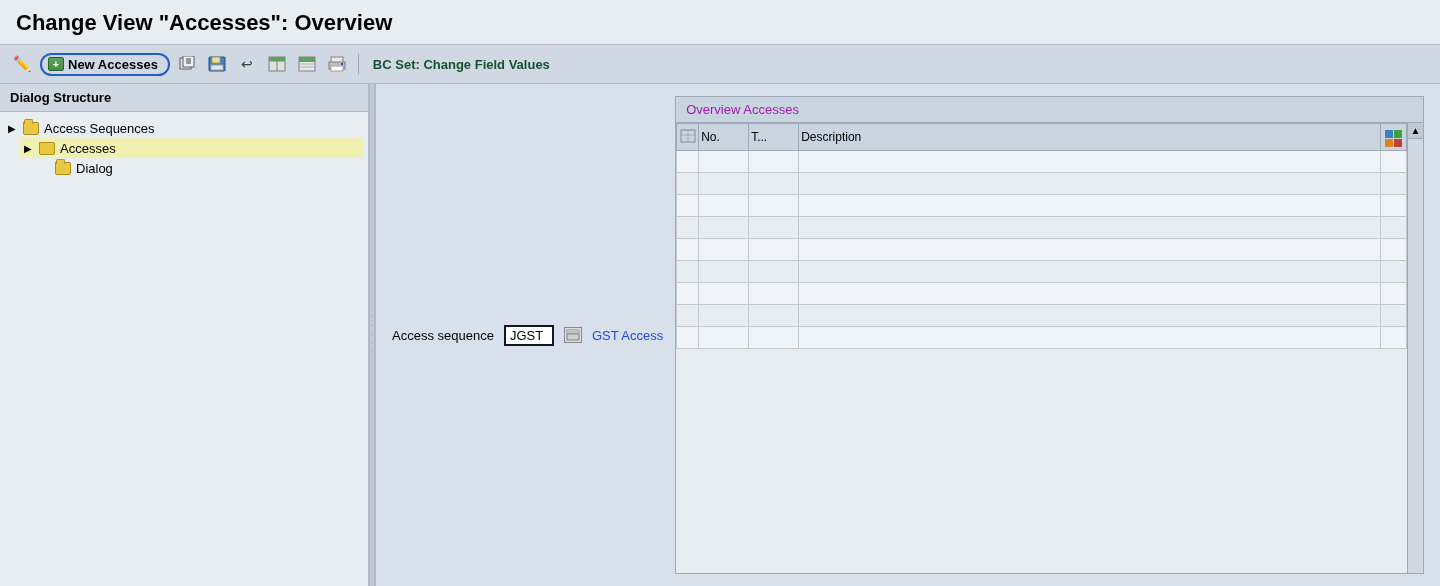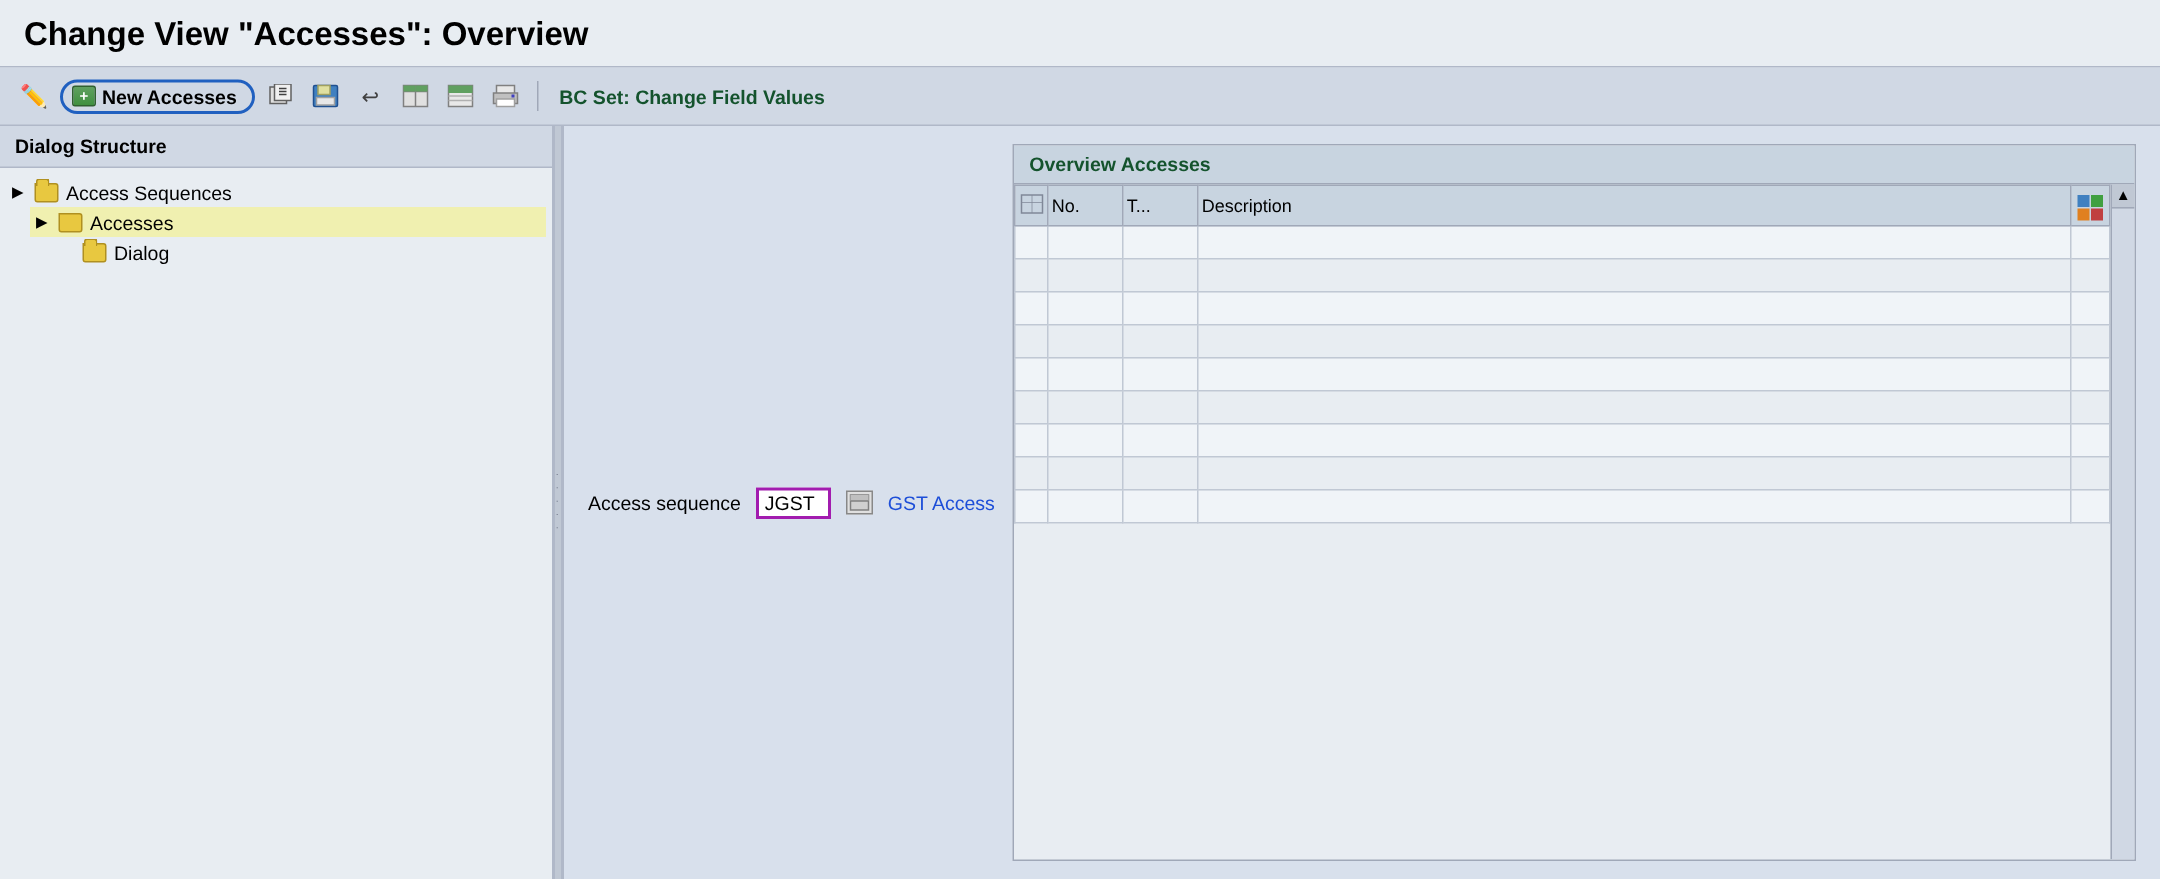--- a/index.html
+++ b/index.html
@@ -175,21 +175,21 @@
     .access-sequence-row {
       display: flex;
       align-items: center;
       gap: 10px;
     }
     .access-sequence-label {
       font-size: 13px;
       color: #000;
     }
     .access-sequence-value {
-      border: 2px solid #a21caf;
+      border: 2px solid #0f172a;
       padding: 1px 4px;
       background: #fff;
       font-size: 13px;
       min-width: 50px;
     }
     .access-sequence-icon {
       width: 18px;
       height: 16px;
       border: 1px solid #888;
       background: #e0e0e0;
@@ -209,22 +209,22 @@
       background: #e8edf2;
       border: 1px solid #a0a8b8;
       display: flex;
       flex-direction: column;
       overflow: hidden;
     }
     .overview-header {
       background: #c8d4e0;
       padding: 5px 10px;
       font-size: 13px;
-      font-weight: bold;
-      color: #14532d;
+      font-weight: normal;
+      color: #a21caf;
       border-bottom: 1px solid #a0a8b8;
     }
     .table-wrapper {
       display: flex;
       flex: 1;
       overflow: hidden;
     }
     .table-main {
       flex: 1;
       overflow: hidden;

